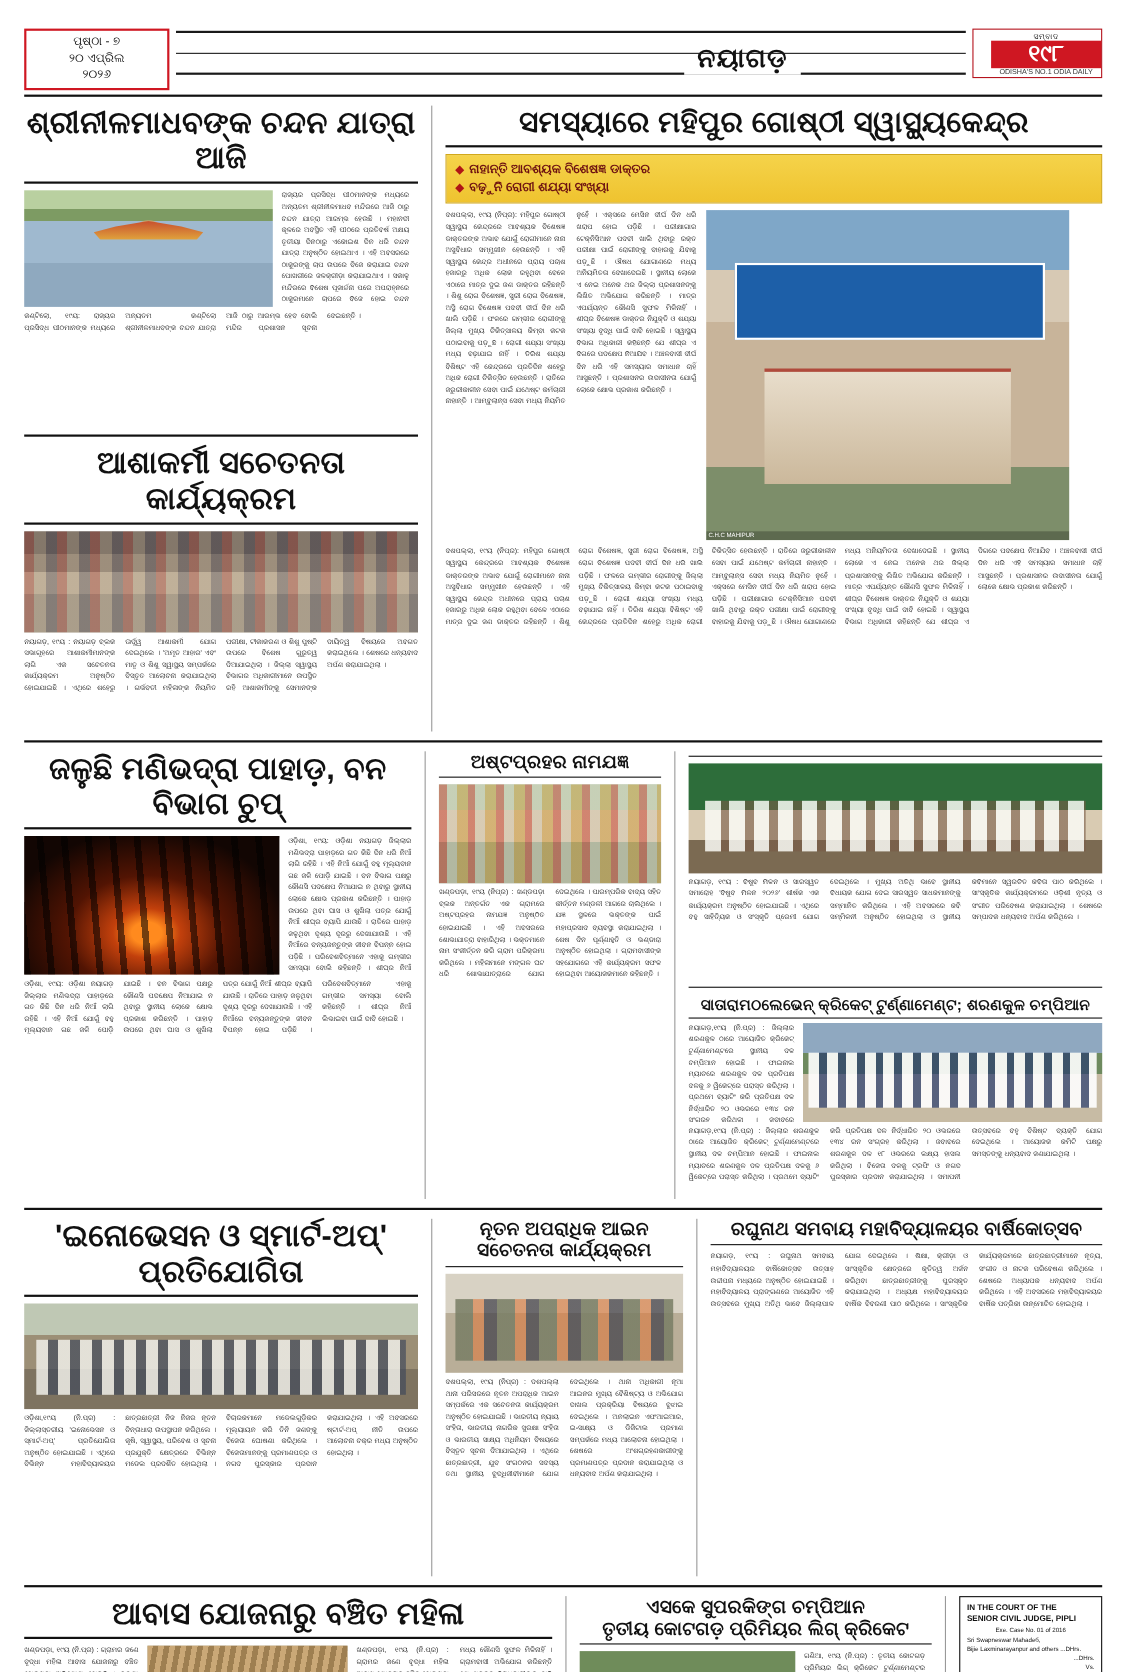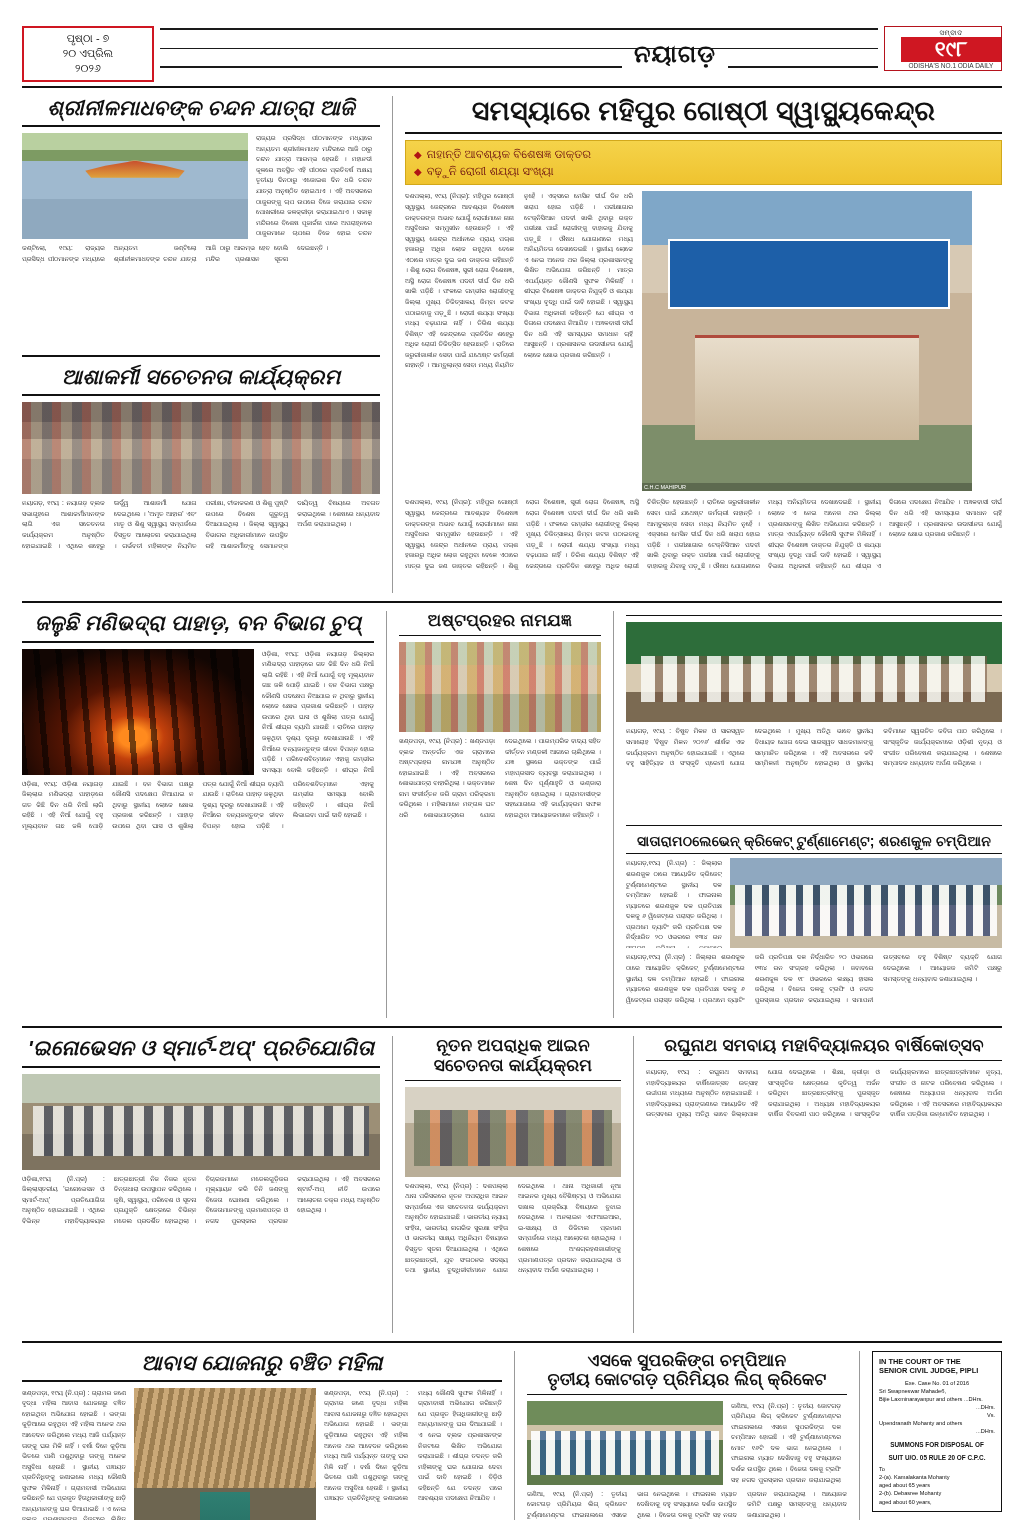--- a/index.html
+++ b/index.html
@@ -79,21 +79,21 @@
 
   
   .hl {
     font-weight: bold;
     color: #111;
     text-align: center;
     line-height: 1.15;
     letter-spacing: .2px;
   }
   .hl-xl { font-size: 27px; }
-  .hl-lg { font-size: 21px; font-style: italic; }
+  .hl-lg { font-size: 28px; }
   .hl-md { font-size: 17px; }
   .hl-sm { font-size: 14px; }
   .rule-under { border-bottom: 2px solid #111; margin-top: 5px; }
   .rule-thin { border-bottom: 1px solid #111; margin-top: 4px; }
 
   .body-txt {
     font-size: 6.4px;
     line-height: 1.65;
     text-align: justify;
     color: #1a1a1a;
@@ -209,21 +209,21 @@
   }
 
   
   .sub-banner {
     background: linear-gradient(#f5d34a, #efc32f);
     border: 1px solid #d2a81b;
     padding: 5px 8px;
     margin-top: 6px;
   }
   .sub-banner div {
-    font-size: 11.5px; font-weight: normal; color: #6d1111; line-height: 1.45;
+    font-size: 11.5px; font-weight: bold; color: #6d1111; line-height: 1.45;
   }
   .dia { color: #b01515; font-size: 10px; margin-right: 5px; }
 
   
   .notice {
     border: 1px solid #111;
     padding: 5px 6px;
     font-size: 5.6px;
     line-height: 1.45;
     color: #111;

